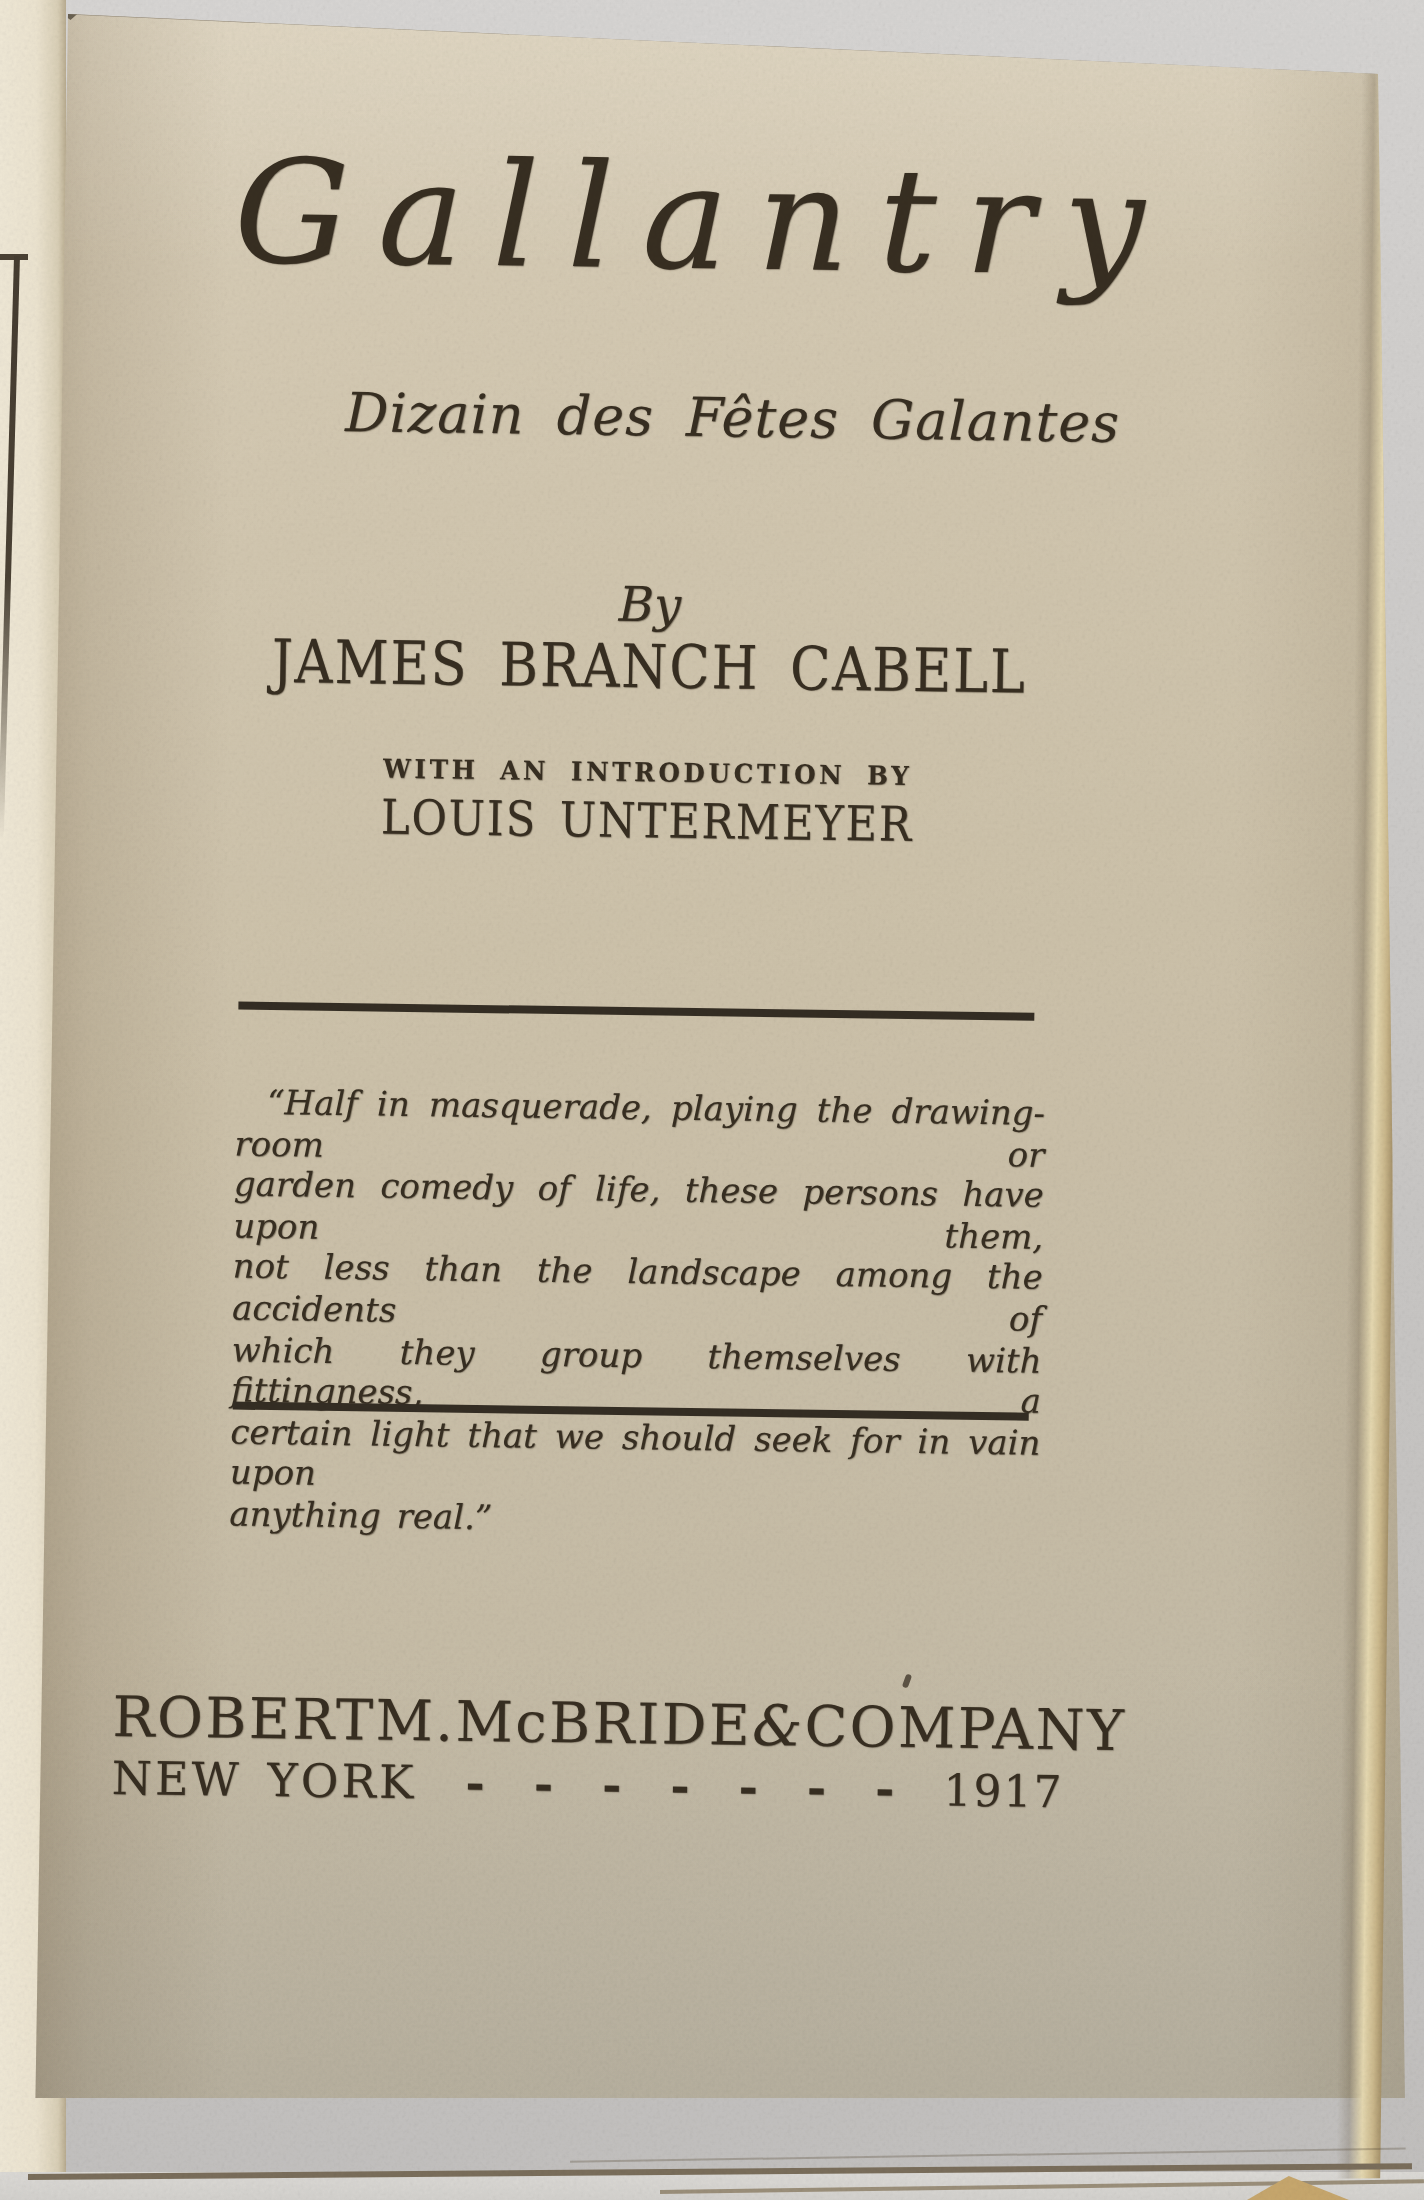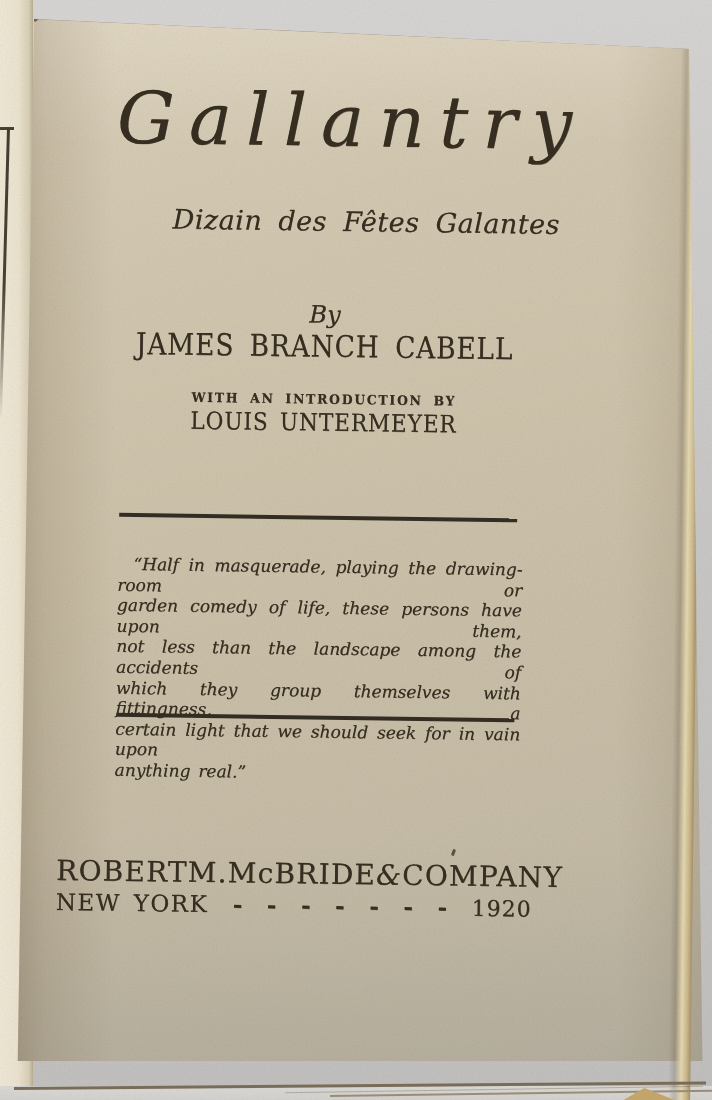--- a/index.html
+++ b/index.html
@@ -19,21 +19,21 @@
   }
   
   .plate-h{position:absolute;left:0;top:127px;width:14px;height:3px;background:#4a4134;z-index:2;}
   .plate-v{
     position:absolute;left:7px;top:128px;width:3px;height:292px;z-index:2;
     background:linear-gradient(to bottom,#453c30 0%,#4a4134 55%,rgba(74,65,52,0) 100%);
     transform:rotate(1.6deg);transform-origin:top left;
   }
   
   .page{
-    position:absolute;left:0;top:16px;width:712px;height:1045px;z-index:2;
+    position:absolute;left:0;top:4px;width:712px;height:1045px;z-index:2;
     clip-path:polygon(34px 3px,689px 33px,703px 1085px,17px 1091px);
     background:linear-gradient(168deg,#dacfb9 0%,#d2c7b0 25%,#cdc2aa 48%,#c7bda7 72%,#bfb8a6 100%);
   }
   .page-shade{
     position:absolute;inset:0;
     background:
       linear-gradient(to right,rgba(84,64,36,0.30) 0px,rgba(84,64,36,0.12) 45px,rgba(84,64,36,0) 115px),
       linear-gradient(to left,rgba(104,88,58,0.16) 0px,rgba(104,88,58,0) 95px),
       linear-gradient(to bottom,rgba(255,252,240,0.20) 0px,rgba(255,252,240,0) 130px),
       linear-gradient(to top,rgba(120,118,112,0.14) 0px,rgba(120,118,112,0) 220px);
@@ -168,21 +168,21 @@
 
       <div class="imprint-row">
         <span class="city">NEW YORK</span>
         <span class="dash">-</span>
         <span class="dash">-</span>
         <span class="dash">-</span>
         <span class="dash">-</span>
         <span class="dash">-</span>
         <span class="dash">-</span>
         <span class="dash">-</span>
-        <span class="year">1920</span>
+        <span class="year">1917</span>
       </div>
     </div>
   </div>
 
   <div class="bottom-edge-line"></div>
   <div class="bottom-edge-line2"></div>
   <div class="bottom-notch"></div>
 
   <svg class="texture" width="712" height="1100">
     <filter id="grain">

